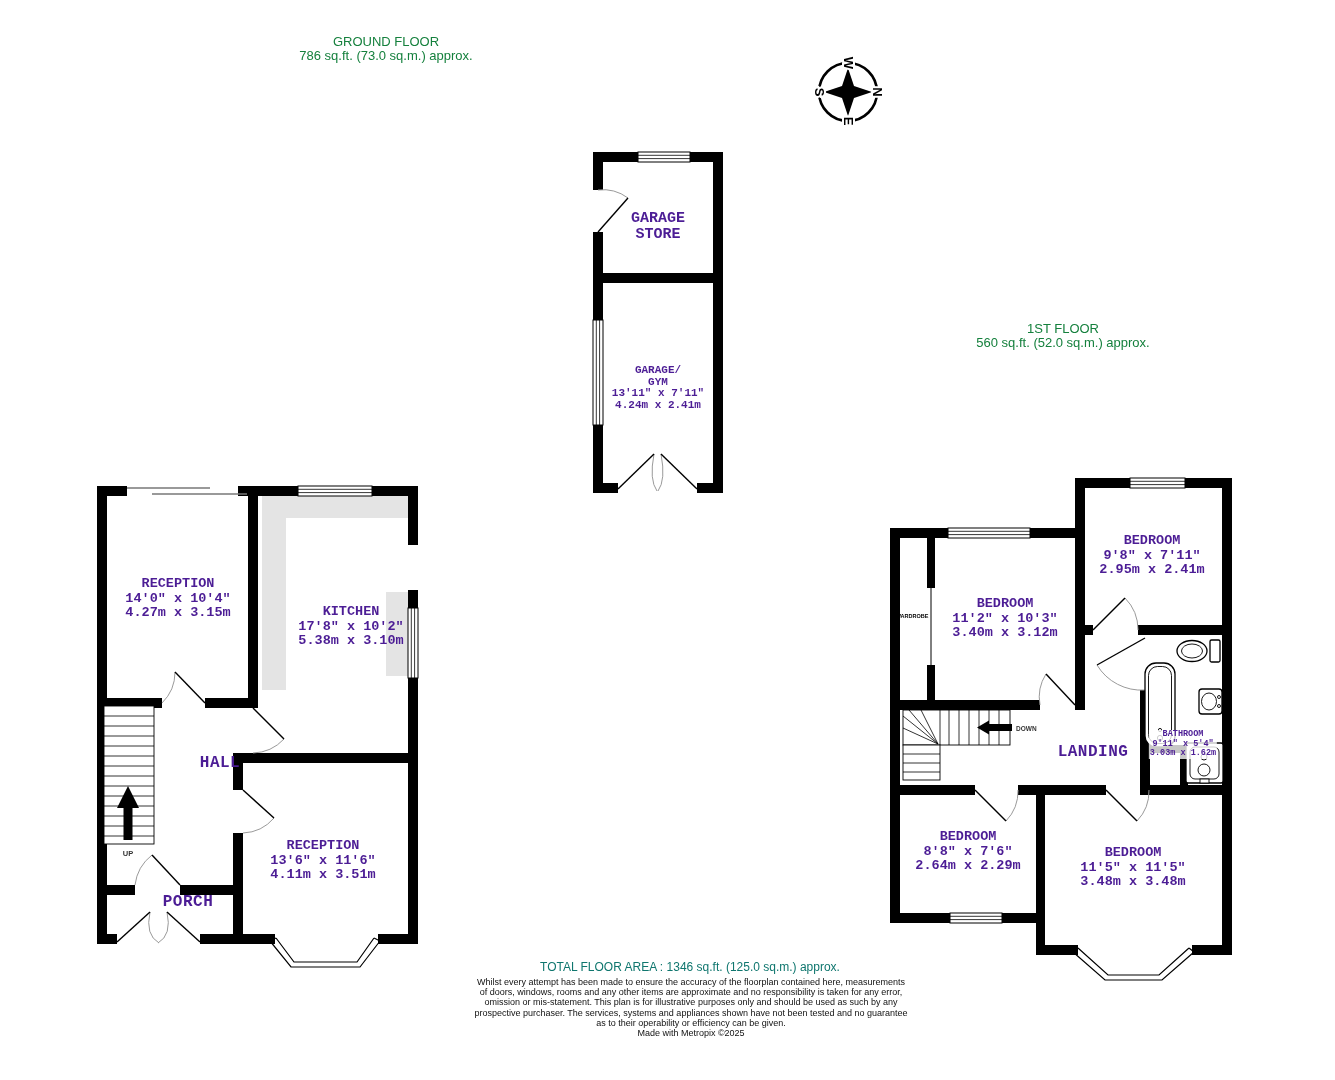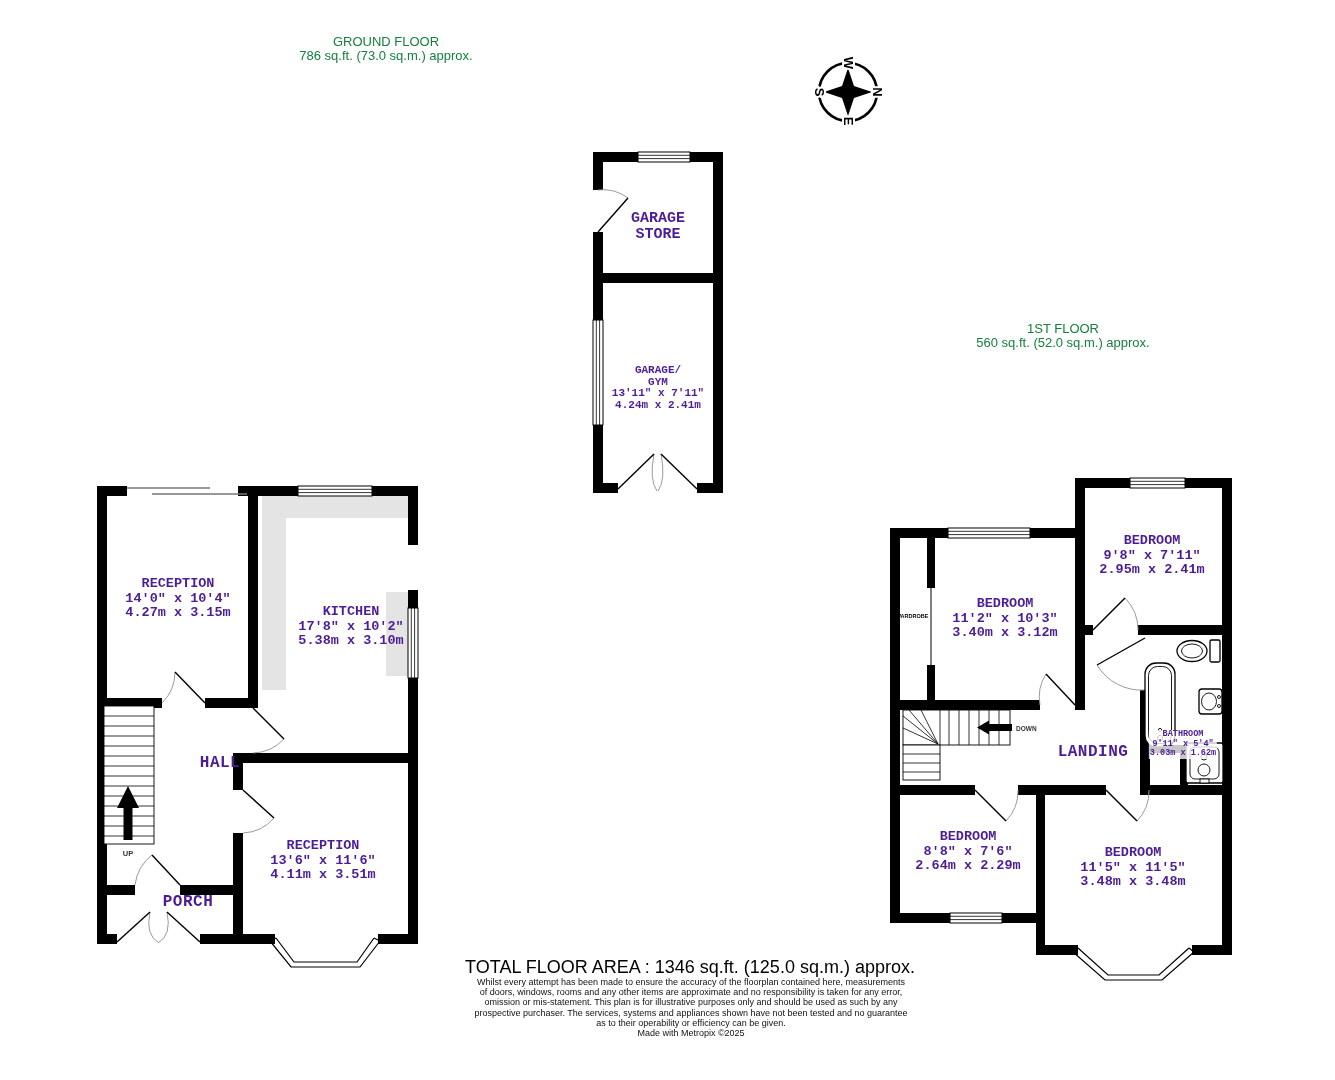--- a/index.html
+++ b/index.html
@@ -14,22 +14,22 @@
     font-size:13px;line-height:13.5px;white-space:nowrap;
   }
   .room-label{
     transform:translateX(-50%);text-align:center;font-weight:bold;color:#4c1d95;
     font-size:13.5px;line-height:14.5px;white-space:nowrap;font-family:Liberation Mono, monospace;
   }
   .room-label.big{font-size:16px;line-height:17px;letter-spacing:.5px;padding-left:44px;}
   .room-label.small{font-size:11px;line-height:11.5px;}
   .room-label.tiny{font-size:8.5px;line-height:9.5px;background:rgba(255,255,255,.78);padding:0 1px;margin-top:38px;}
   .total-label{
-    transform:translateX(-50%);text-align:left;color:#000000;
-    font-size:18px;line-height:14px;white-space:nowrap;
+    transform:translateX(-50%);text-align:left;color:#0f766e;
+    font-size:12px;line-height:14px;white-space:nowrap;
   }
   .disclaimer{
     transform:translateX(-50%);text-align:center;color:#111;
     font-size:9px;line-height:10.2px;white-space:nowrap;
   }
   svg text.glyph{font-family:"Liberation Sans",sans-serif;font-weight:bold;}
 </style>
 </head>
 <body>
 

